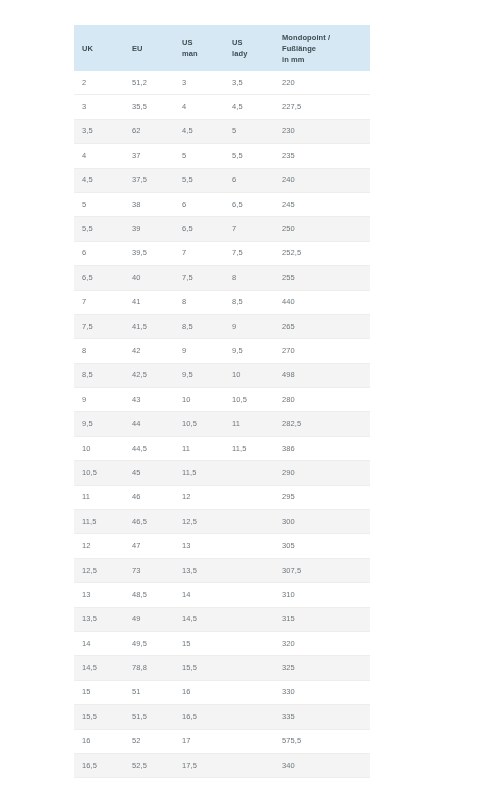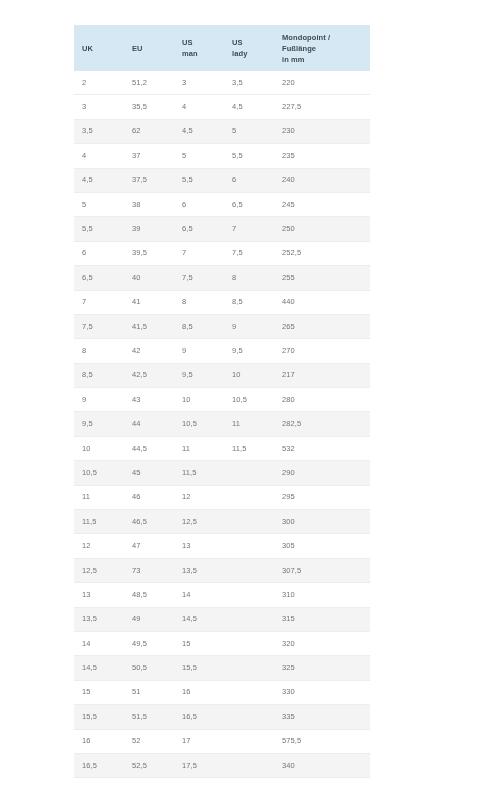--- a/index.html
+++ b/index.html
@@ -191,42 +191,42 @@
             <td>42</td>
             <td>9</td>
             <td>9,5</td>
             <td>270</td>
           </tr>
           <tr class="striped">
             <td>8,5</td>
             <td>42,5</td>
             <td>9,5</td>
             <td>10</td>
-            <td>217</td>
+            <td>498</td>
           </tr>
           <tr>
             <td>9</td>
             <td>43</td>
             <td>10</td>
             <td>10,5</td>
             <td>280</td>
           </tr>
           <tr class="striped">
             <td>9,5</td>
             <td>44</td>
             <td>10,5</td>
             <td>11</td>
             <td>282,5</td>
           </tr>
           <tr>
             <td>10</td>
             <td>44,5</td>
             <td>11</td>
             <td>11,5</td>
-            <td>532</td>
+            <td>386</td>
           </tr>
           <tr class="striped">
             <td>10,5</td>
             <td>45</td>
             <td>11,5</td>
             <td></td>
             <td>290</td>
           </tr>
           <tr>
             <td>11</td>
@@ -272,21 +272,21 @@
           </tr>
           <tr>
             <td>14</td>
             <td>49,5</td>
             <td>15</td>
             <td></td>
             <td>320</td>
           </tr>
           <tr class="striped">
             <td>14,5</td>
-            <td>50,5</td>
+            <td>78,8</td>
             <td>15,5</td>
             <td></td>
             <td>325</td>
           </tr>
           <tr>
             <td>15</td>
             <td>51</td>
             <td>16</td>
             <td></td>
             <td>330</td>

